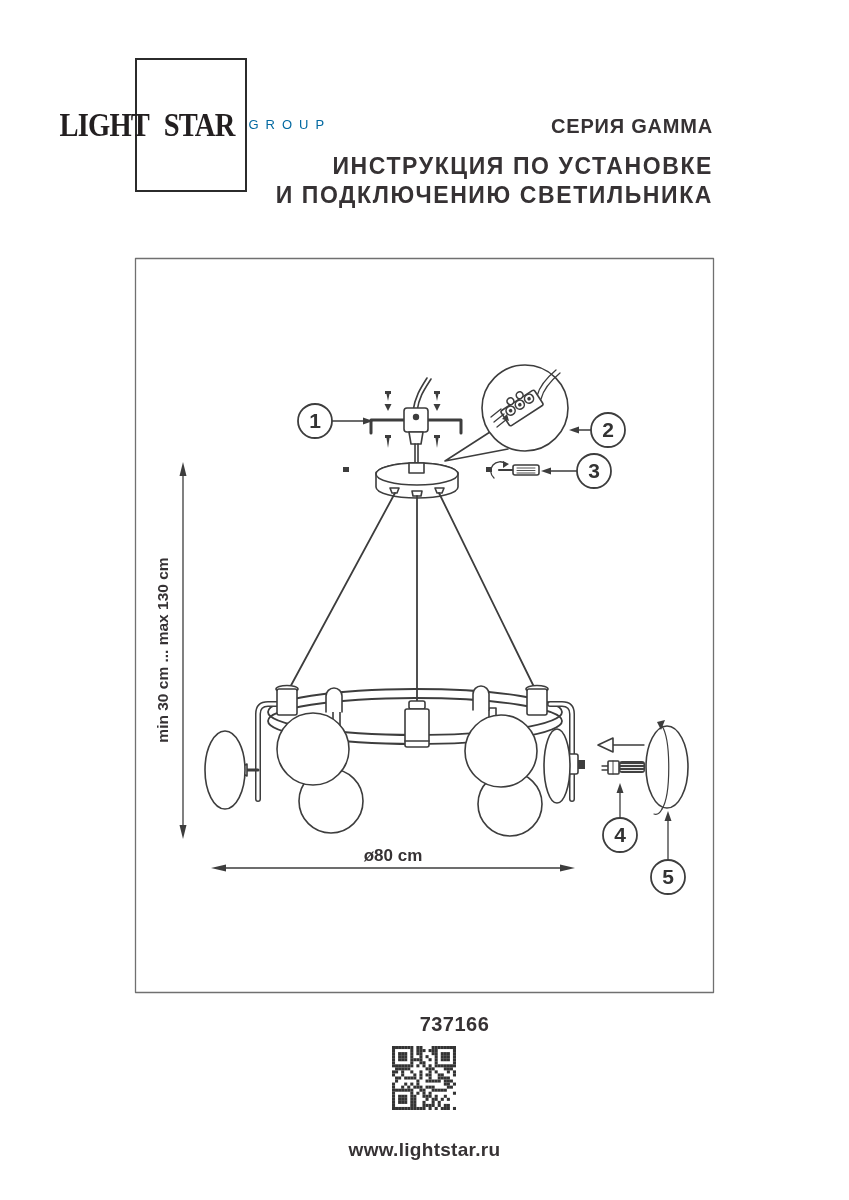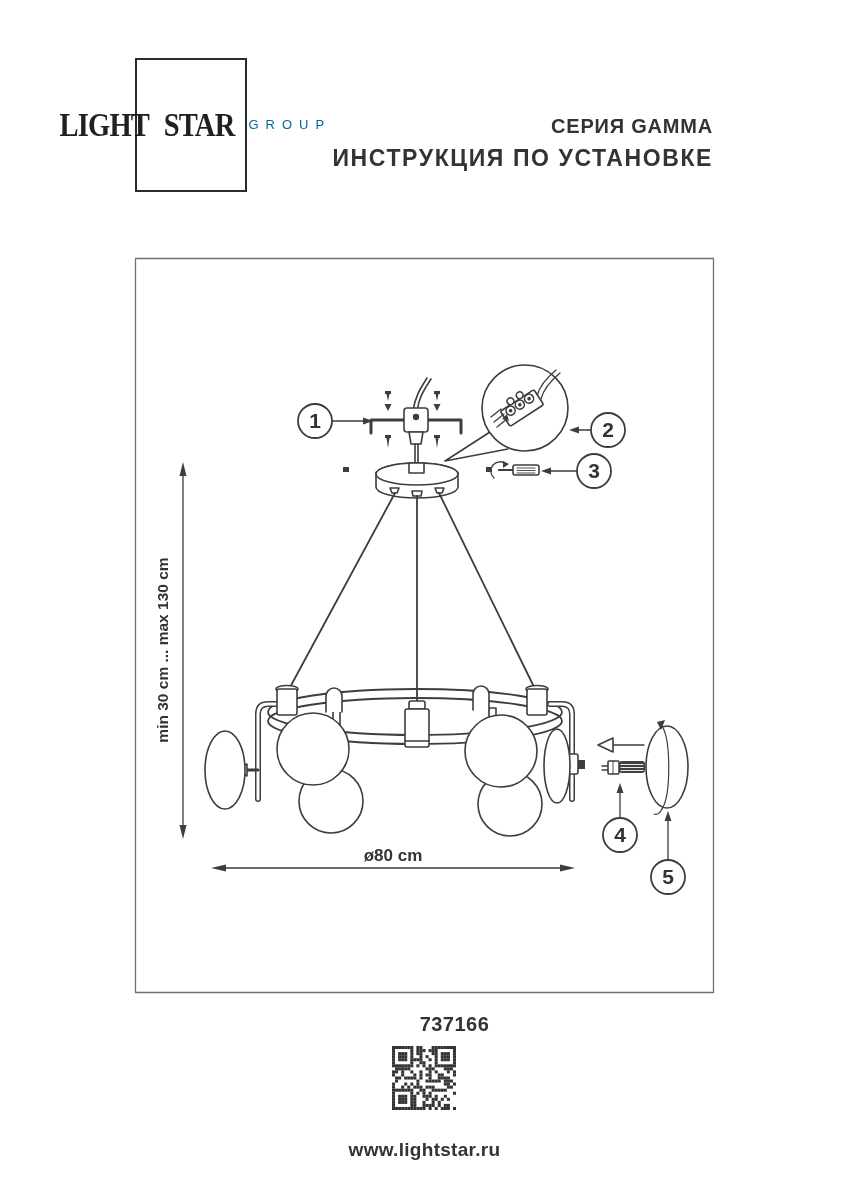--- a/index.html
+++ b/index.html
@@ -13,21 +13,21 @@
             align-items:center;justify-content:center;}
   .logo-word{font-family:"Liberation Serif",serif;font-weight:700;font-size:34px;line-height:28px;
              color:#231f20;letter-spacing:-1px;transform:scaleX(.84);}
   .logo-group{font-family:"Liberation Sans",sans-serif;font-size:13px;line-height:15px;color:#0369a1;
               letter-spacing:7px;margin:4px 0 6px 7px;}
   .logo-flag{display:block;}
 
   
   .hdr{position:absolute;right:136px;text-align:right;font-weight:700;}
   .hdr-top{top:76px;font-size:20px;line-height:29px;letter-spacing:.8px;margin-top:36px;}
-  .hdr-main{top:144px;font-size:23px;line-height:29px;letter-spacing:1.6px;}
+  .hdr-main{top:152px;font-size:23px;line-height:29px;letter-spacing:1.6px;}
 
   
   .footer-article{position:absolute;left:0;top:1013px;width:100%;text-align:center;
                   font-size:20px;font-weight:700;letter-spacing:.5px;padding-left:30px;}
   .qr-wrap{position:absolute;left:392px;top:1046px;}
   .footer-url{position:absolute;left:0;top:1139px;width:100%;text-align:center;
               font-size:19px;font-weight:700;letter-spacing:.3px;}
 </style>
 </head>
 <body>
@@ -43,20 +43,21 @@
       <rect x="28" y="0" width="28" height="8" stroke="#bbb" stroke-width="0.6" fill="#ffffff"></rect>
       <rect x="56" y="0" width="28" height="8" fill="#e23b3e"></rect>
     </svg>
   </div>
 
   <div class="hdr hdr-top">
     <div>СЕРИЯ GAMMA</div>
   </div>
   <div class="hdr hdr-main">
     <div>ИНСТРУКЦИЯ ПО УСТАНОВКЕ</div>
+    <div>И ПОДКЛЮЧЕНИЮ СВЕТИЛЬНИКА</div>
   </div>
 
   <svg class="art" width="849" height="1200" viewBox="0 0 849 1200">
     <g stroke="#3d3d3d" fill="none" stroke-width="1.6" stroke-linecap="round" stroke-linejoin="round">
 
       <rect x="135.5" y="258.5" width="578" height="734" fill="#fff" stroke="#707070" stroke-width="1.3"></rect>
 
       <g>
         <path d="M413,411 C415,397 420,389 427,378"></path>
         <path d="M417,411 C419,397 424,390 431,379"></path>

